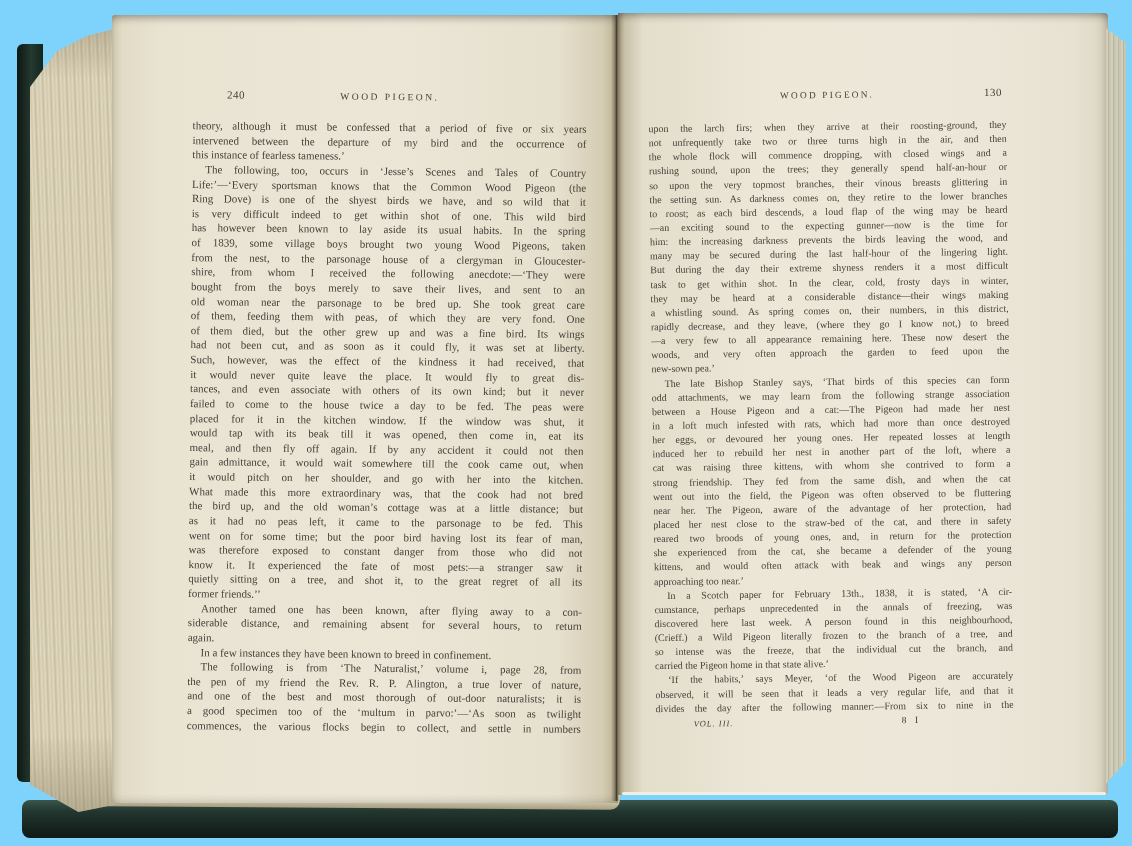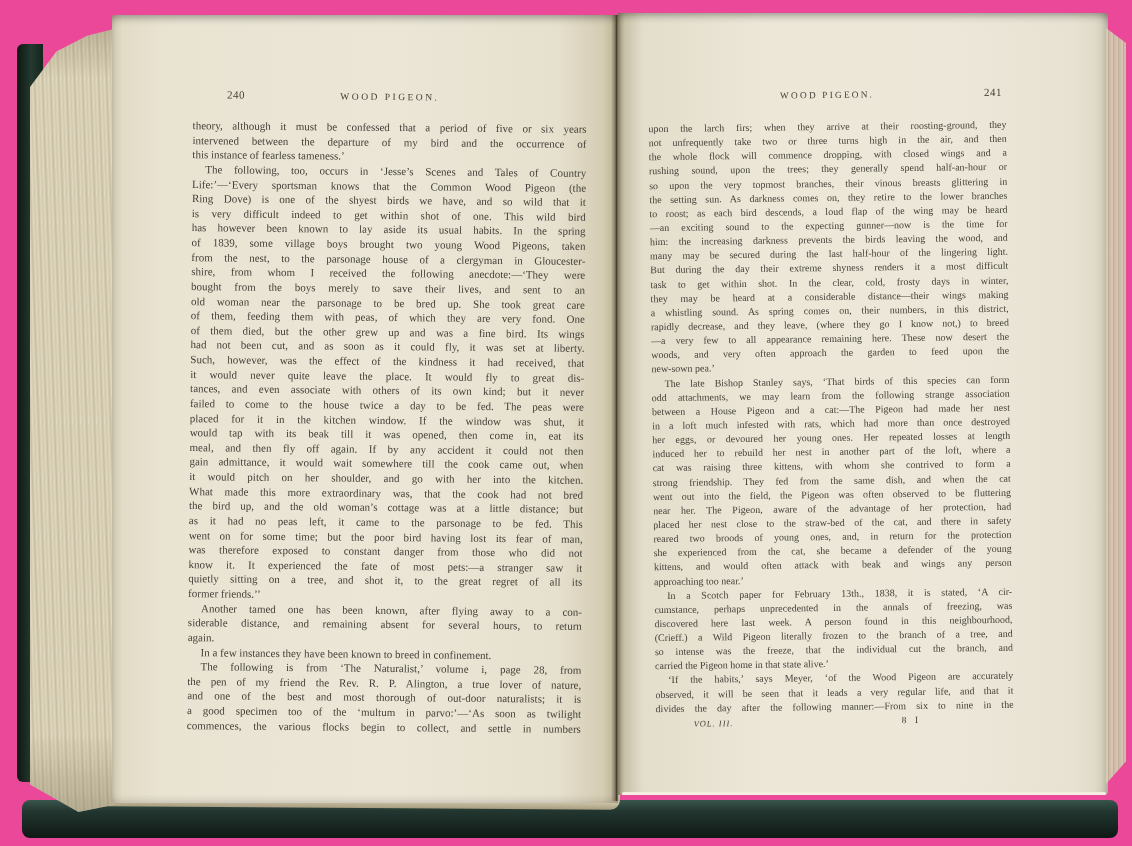--- a/index.html
+++ b/index.html
@@ -1,16 +1,16 @@
 <!DOCTYPE html>
 <html><head>
 <meta charset="utf-8">
 <style>
   html,body{margin:0;padding:0;background:#000;}
-  .photo{position:relative;width:1132px;height:846px;background:#ec4899;overflow:hidden;
+  .photo{position:relative;width:1132px;height:846px;background:#7dd3fc;overflow:hidden;
          font-family:"Liberation Serif","DejaVu Serif",serif;}
 
   
   .cover-left{position:absolute;left:17px;top:44px;width:26px;height:738px;
     background:linear-gradient(90deg,#0e1713,#24392f 55%,#15251e);border-radius:6px 0 0 6px;}
   .cover-bottom{position:absolute;left:22px;top:800px;width:1096px;height:38px;
     background:linear-gradient(180deg,#3a564c 0%,#22362f 30%,#16231e 75%,#0f1915 100%);
     border-radius:8px;}
   .fore-edge{position:absolute;left:30px;top:24px;width:88px;height:788px;
     background:
@@ -115,21 +115,21 @@
           <div class="line">a good specimen too of the ‘multum in parvo:’—‘As soon as twilight</div>
           <div class="line">commences, the various flocks begin to collect, and settle in numbers</div>
         </div>
     </div>
   </div>
 
   <div class="page-right">
     <div class="content content-right">
       <div class="hdr">
         <span class="runhead">WOOD PIGEON.</span>
-        <span class="pgnum pgnum-right">241</span>
+        <span class="pgnum pgnum-right">130</span>
       </div>
       <div class="lines-right">
           <div class="line">upon the larch firs; when they arrive at their roosting-ground, they</div>
           <div class="line">not unfrequently take two or three turns high in the air, and then</div>
           <div class="line">the whole flock will commence dropping, with closed wings and a</div>
           <div class="line">rushing sound, upon the trees; they generally spend half-an-hour or</div>
           <div class="line">so upon the very topmost branches, their vinous breasts glittering in</div>
           <div class="line">the setting sun. As darkness comes on, they retire to the lower branches</div>
           <div class="line">to roost; as each bird descends, a loud flap of the wing may be heard</div>
           <div class="line">—an exciting sound to the expecting gunner—now is the time for</div>

